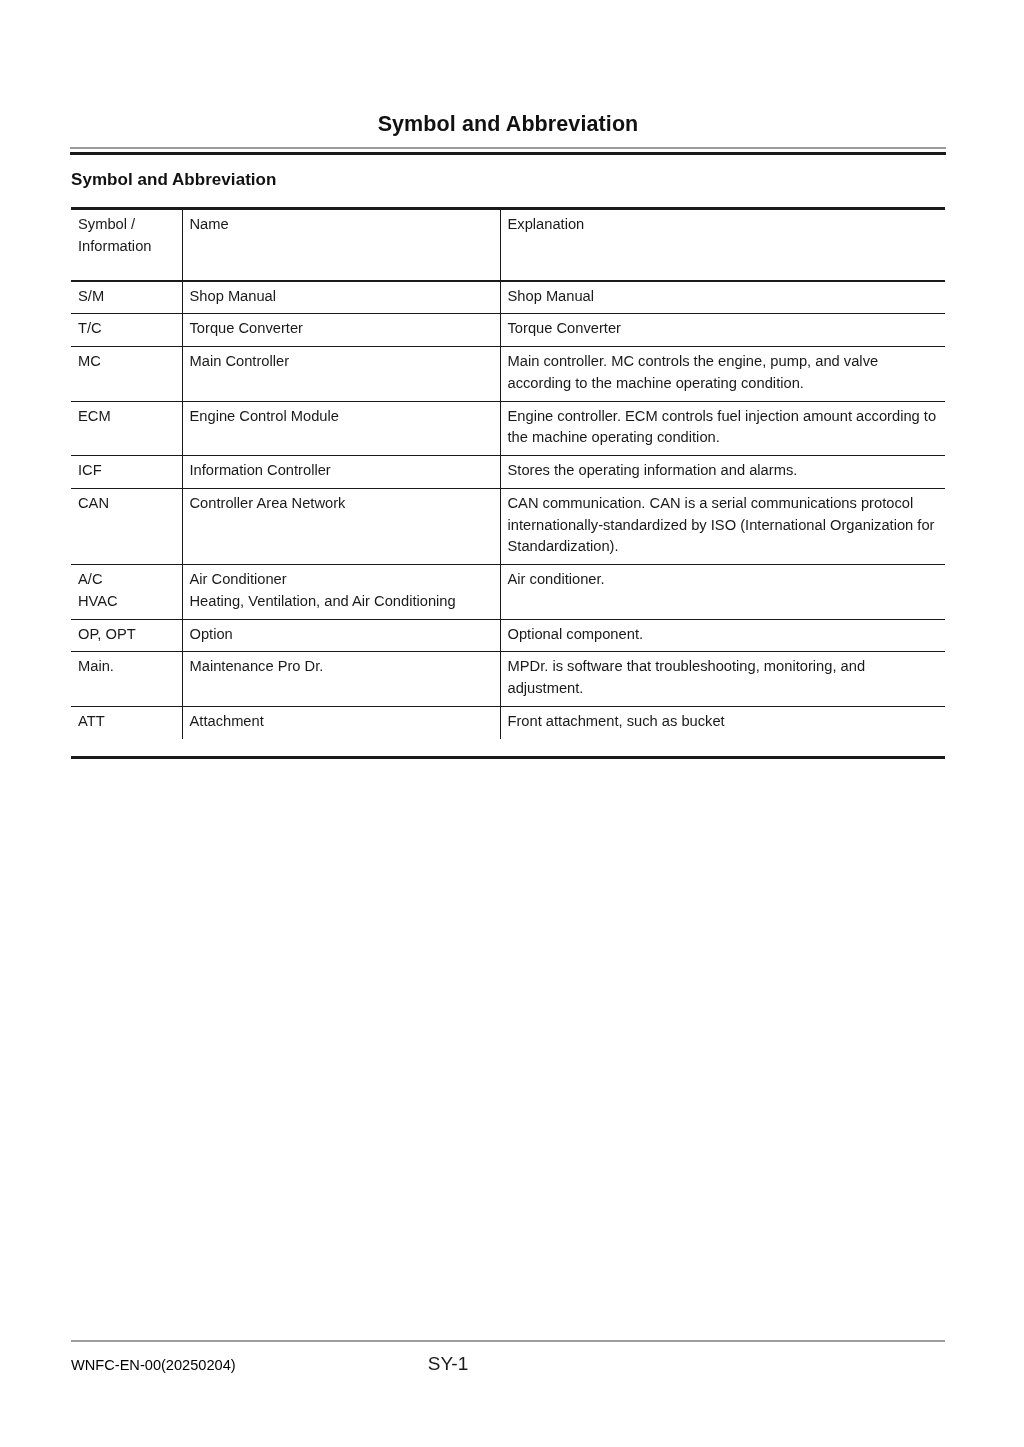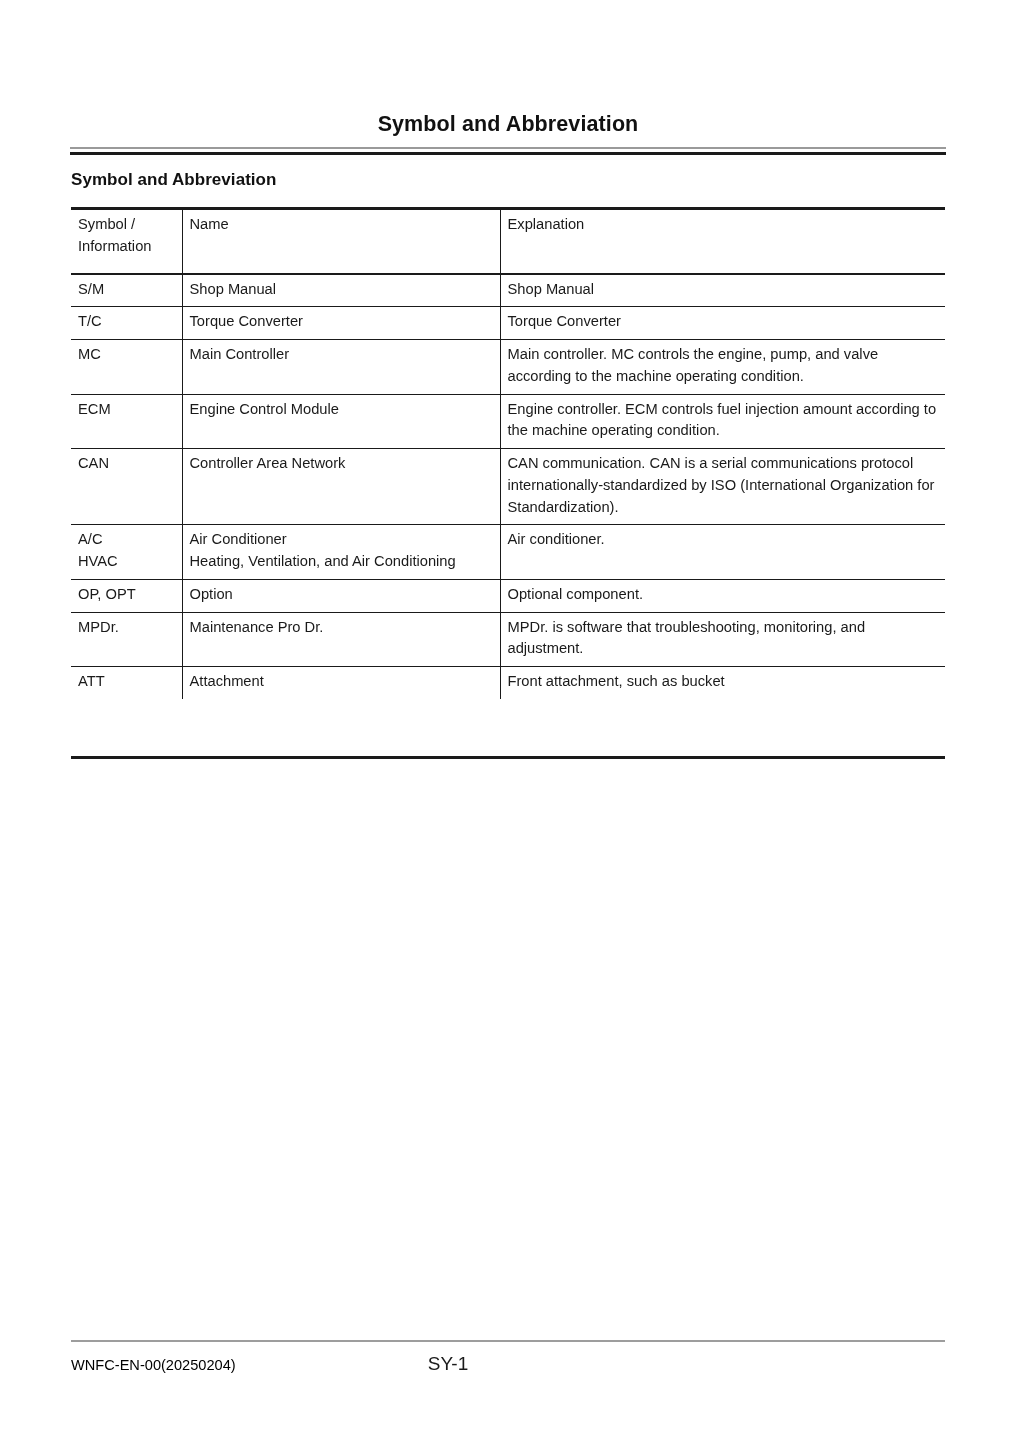--- a/index.html
+++ b/index.html
@@ -87,21 +87,21 @@
     padding: 4px 7px 6px 7px;
     border-bottom: 1.6px solid #1a1a1a;
     border-right: 1.4px solid #1a1a1a;
   }
   .abbrev-table td:last-child { border-right: none; }
 
   .abbrev-table thead td {
     border-bottom: 2.2px solid #1a1a1a;
   }
   .abbrev-table thead tr td {
-    padding-bottom: 15px;
+    padding-bottom: 22px;
   }
 
   .abbrev-table tr.head-row td.sym-cell {
     padding-right: 4px;
   }
 
   
   .table-top-rule {
     position: absolute;
     left: 71px;
@@ -223,20 +223,31 @@
           </td>
           <td>
             <span class="cell-line">Engine Control Module</span>
           </td>
           <td>
             <span class="cell-line">Engine controller. ECM controls fuel injection amount according to the machine operating condition.</span>
           </td>
         </tr>
         <tr>
           <td>
+            <span class="cell-line">ICF</span>
+          </td>
+          <td>
+            <span class="cell-line">Information Controller</span>
+          </td>
+          <td>
+            <span class="cell-line">Stores the operating information and alarms.</span>
+          </td>
+        </tr>
+        <tr>
+          <td>
             <span class="cell-line">CAN</span>
           </td>
           <td>
             <span class="cell-line">Controller Area Network</span>
           </td>
           <td>
             <span class="cell-line">CAN communication. CAN is a serial communications protocol internationally-standardized by ISO (International Organization for Standardization).</span>
           </td>
         </tr>
         <tr>
@@ -258,21 +269,21 @@
           </td>
           <td>
             <span class="cell-line">Option</span>
           </td>
           <td>
             <span class="cell-line">Optional component.</span>
           </td>
         </tr>
         <tr>
           <td>
-            <span class="cell-line">MPDr.</span>
+            <span class="cell-line">Main.</span>
           </td>
           <td>
             <span class="cell-line">Maintenance Pro Dr.</span>
           </td>
           <td>
             <span class="cell-line">MPDr. is software that troubleshooting, monitoring, and adjustment.</span>
           </td>
         </tr>
         <tr>
           <td>

